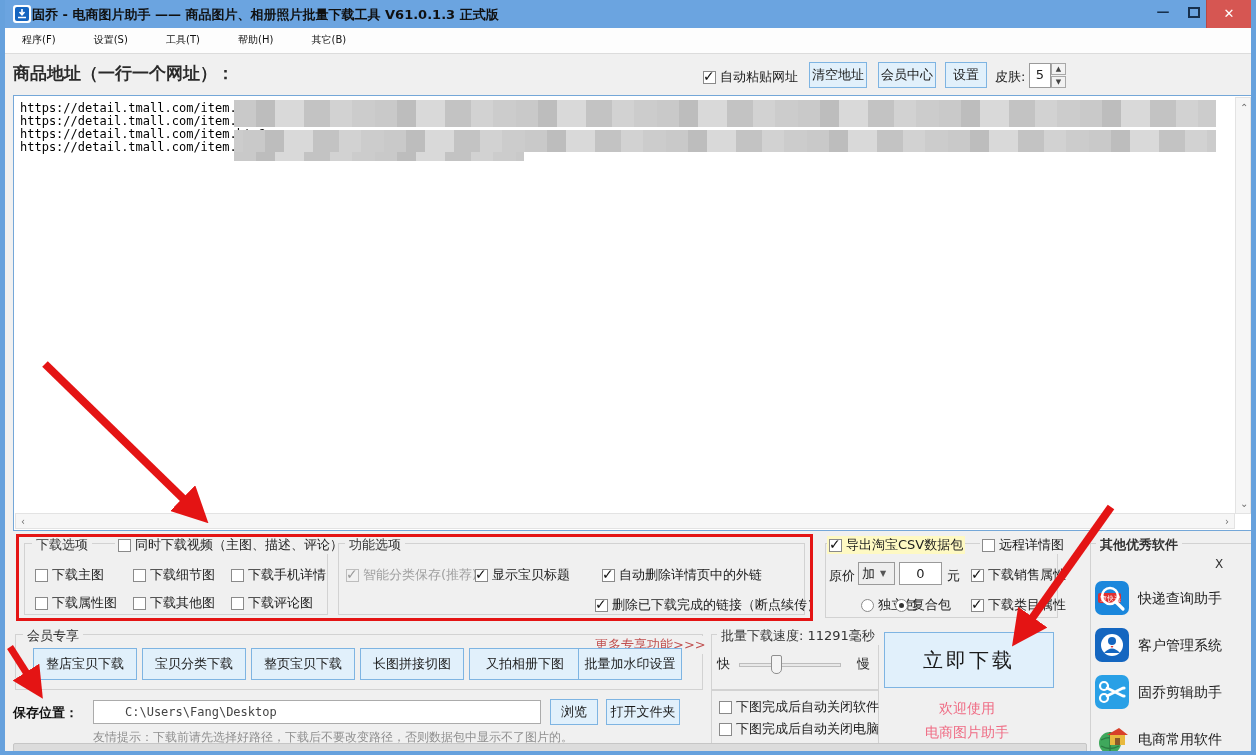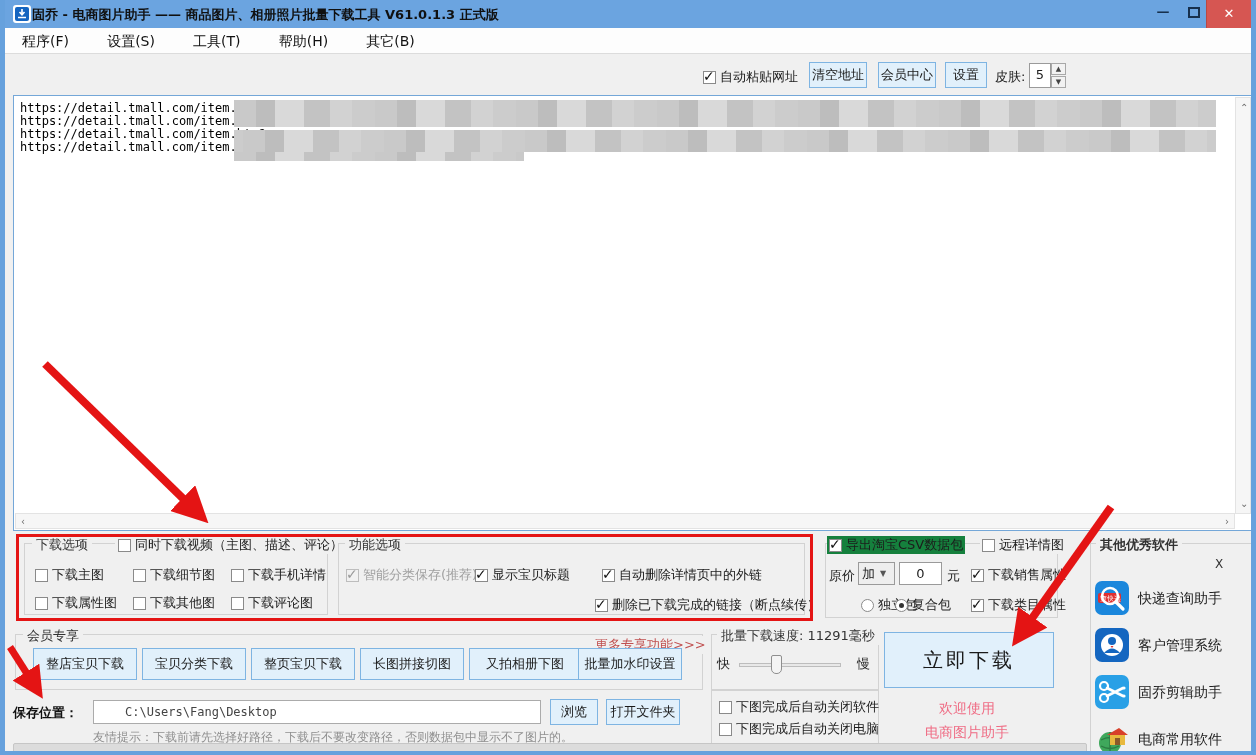--- a/index.html
+++ b/index.html
@@ -10,21 +10,21 @@
   .abs { position:absolute; }
 
   
   .titlebar { position:absolute; left:-5px; top:0; width:1256px; height:28px; background:#6ba4e0; }
   .title-text { position:absolute; left:32px; top:6px; font-weight:bold; font-size:13px; color:#101010; white-space:nowrap; }
   .win-btn { position:absolute; top:0; height:28px; text-align:center; color:#17304d; font-weight:bold; cursor:default; }
   .close-btn { background:#d65652; color:#fff; border-left:1px solid #b84844; }
 
   
   .menubar { position:absolute; left:-5px; top:28px; width:1256px; height:26px; background:#fdfdfd; border-bottom:1px solid #dcdcdc; }
-  .menu-item { display:inline-block; padding:5px 12px 0 12px; margin-left:10px; font-size:14px; color:#111; }
+  .menu-item { display:inline-block; padding:5px 12px 0 12px; margin-left:10px; font-size:10px; color:#111; }
 
   
   .btn { background:#e1f0fb; border:1px solid #7eb4e2; color:#1a1a1a; text-align:center; font-size:13px;
          display:flex; align-items:center; justify-content:center; }
 
   
   .cb { display:inline-block; width:13px; height:13px; border:1px solid #8a8a8a; background:#fff;
         vertical-align:-2px; margin-right:4px; position:relative; flex:none; }
   .cb.on::after { content:"✓"; position:absolute; left:-1px; top:-4px; font-size:14px; font-weight:bold; color:#101010; }
   .cb.dis { background:#f1f1f1; border-color:#bdbdbd; }
@@ -86,20 +86,21 @@
   </div>
 
   <div class="menubar">
     <span class="menu-item">程序(F)</span>
     <span class="menu-item">设置(S)</span>
     <span class="menu-item">工具(T)</span>
     <span class="menu-item">帮助(H)</span>
     <span class="menu-item">其它(B)</span>
   </div>
 
+  <div class="abs" style="left:8px;top:62px;font-size:17px;font-weight:bold;color:#2a2a2a;">商品地址（一行一个网址）：</div>
   <div class="cb-row" style="left:698px;top:68px;">
     <span class="cb on"></span>
     <span>自动粘贴网址</span>
   </div>
   <div class="btn abs" style="left:804px;top:62px;width:58px;height:26px;">清空地址</div>
   <div class="btn abs" style="left:873px;top:62px;width:58px;height:26px;">会员中心</div>
   <div class="btn abs" style="left:940px;top:62px;width:42px;height:26px;">设置</div>
   <div class="abs" style="left:990px;top:68px;">皮肤:</div>
   <div class="field" style="left:1024px;top:63px;width:22px;height:25px;padding-top:3px;">5</div>
   <div class="abs" style="left:1046px;top:63px;">
@@ -174,21 +175,21 @@
   <div class="cb-row" style="left:597px;top:566px;">
       <span class="cb on"></span>
       <span>自动删除详情页中的外链</span>
     </div>
   <div class="cb-row" style="left:590px;top:596px;">
       <span class="cb on"></span>
       <span>删除已下载完成的链接（断点续传）</span>
     </div>
 
   <div class="group" style="left:820px;top:543px;width:233px;height:75px;"></div>
-  <div class="cb-row" style="left:822px;top:536px;background:#15803d;padding:0 2px;">
+  <div class="cb-row" style="left:822px;top:536px;background:#fef9c3;padding:0 2px;">
       <span class="cb on"></span>
       <span>导出淘宝CSV数据包</span>
     </div>
   <div class="cb-row" style="left:975px;top:536px;background:#f0f0f0;padding:0 2px;">
       <span class="cb"></span>
       <span>远程详情图</span>
     </div>
   <div class="abs" style="left:824px;top:567px;">原价</div>
   <div class="select-box" style="left:853px;top:562px;width:37px;height:23px;">
     <span>加</span>

